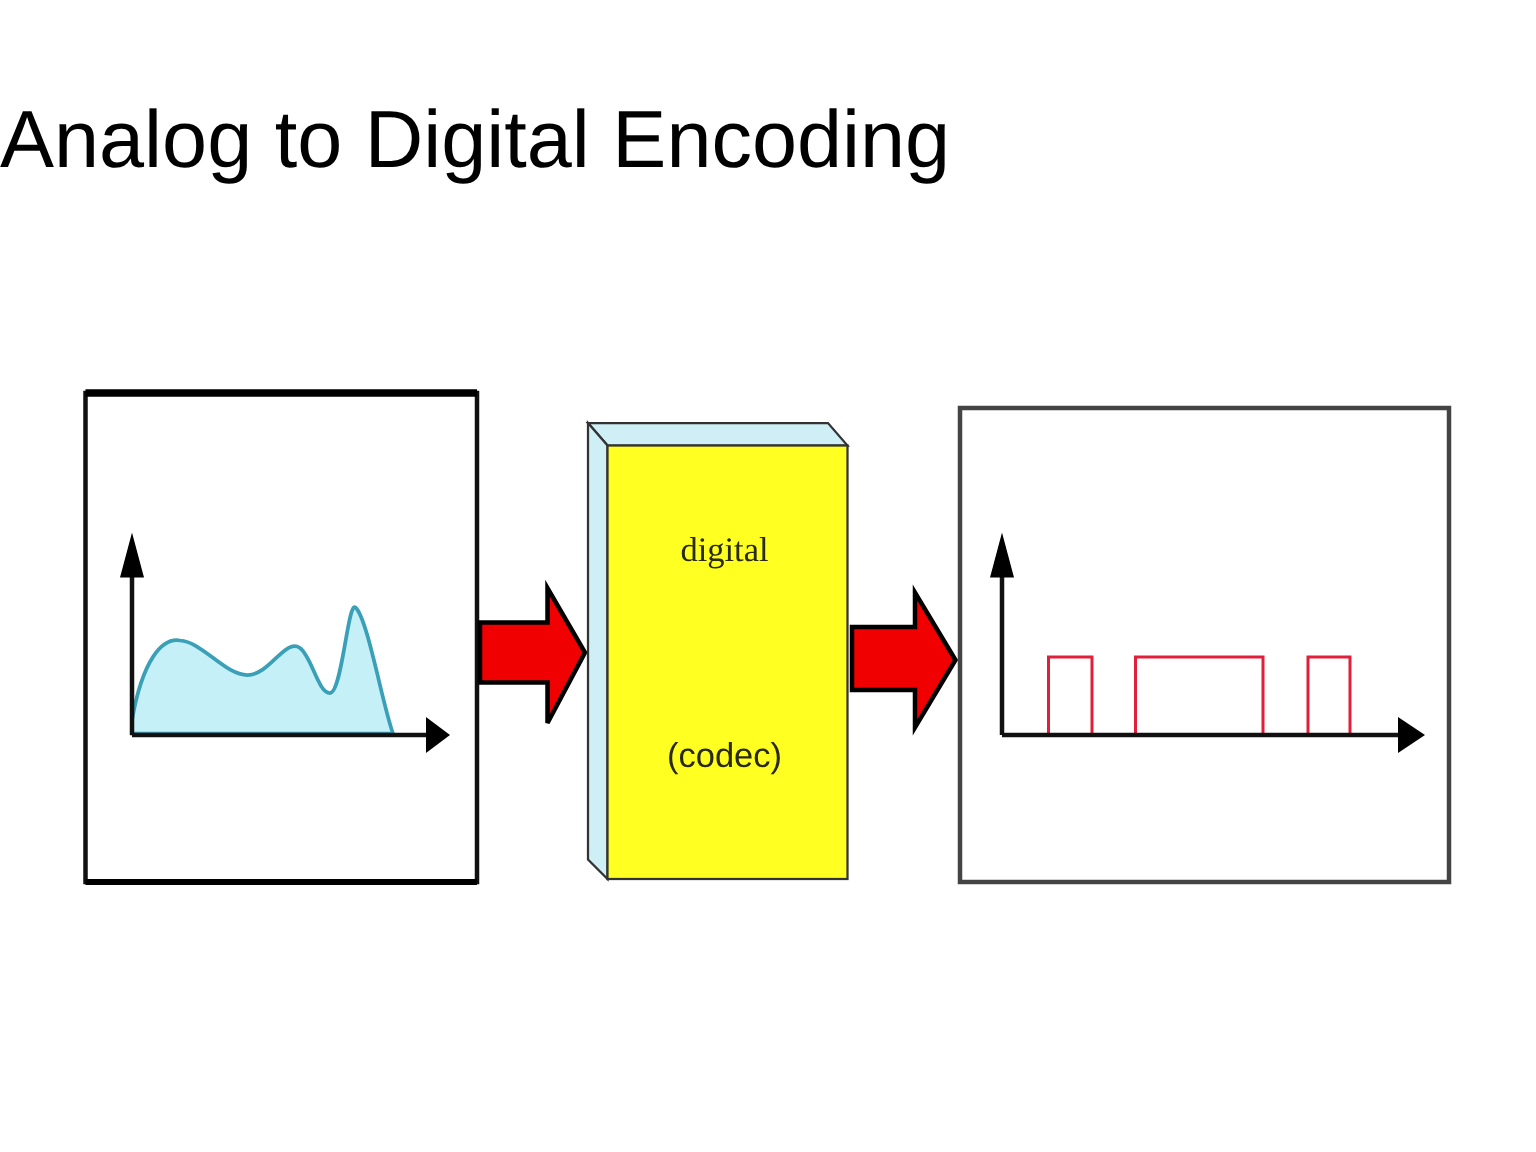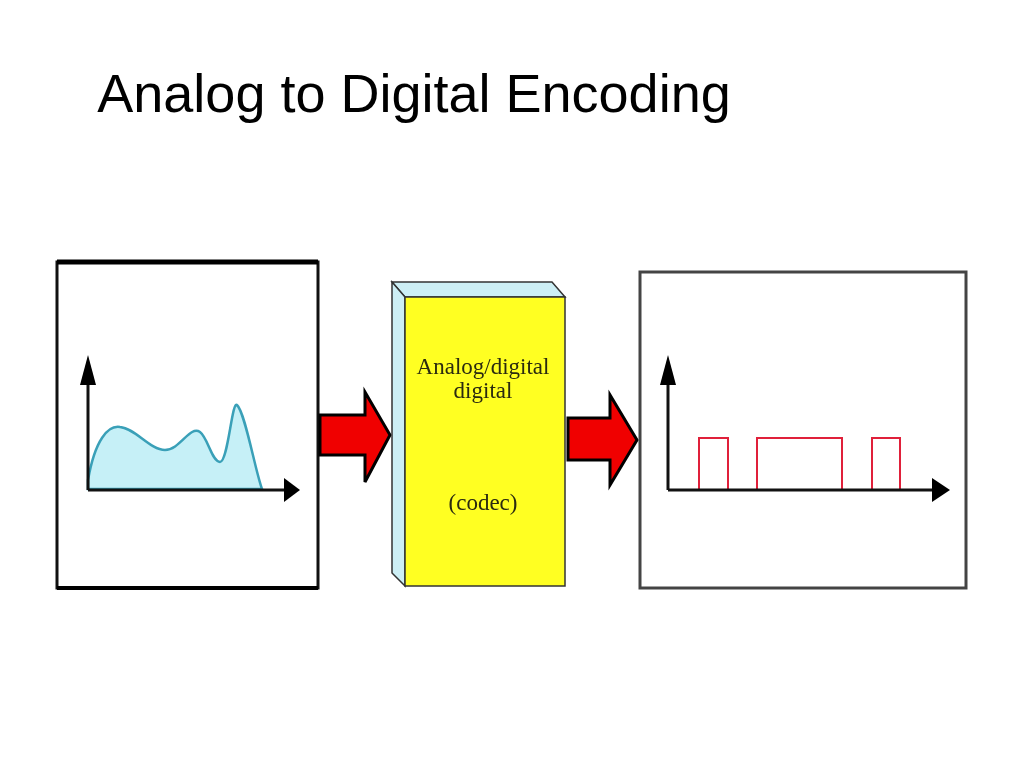--- a/index.html
+++ b/index.html
@@ -1,24 +1,24 @@
 <!DOCTYPE html>
 <html><head>
 <meta charset="utf-8">
 <style>
   html, body { margin:0; padding:0; }
   body { width:1024px; height:768px; background:#ffffff; position:relative; overflow:hidden;
          font-family:"Liberation Sans", sans-serif; }
-  .title { position:absolute; left:0; width:828px; top:62px; text-align:center;
+  .title { position:absolute; left:0; width:828px; top:62px; 
            font-size:54px; color:#000; font-family:"Liberation Sans", sans-serif; }
   svg.diagram { position:absolute; left:0; top:0; }
   .codec-text { position:absolute; left:402px; top:355px; width:162px; text-align:center;
                 font-family:"Liberation Serif", serif; font-size:23px; line-height:24px; color:#2a2a10; }
   .codec-sub { position:absolute; left:402px; top:490px; width:162px; text-align:center;
-               font-family:Liberation Serif, serif; font-size:23px; color:#2a2a10; }
+               font-family:Liberation Sans, sans-serif; font-size:23px; color:#2a2a10; }
 </style>
 </head>
 <body>
 
 <div class="title">Analog to Digital Encoding</div>
 
 <svg class="diagram" width="1024" height="768" viewBox="0 0 1024 768">
 
   <g>
     <rect x="57" y="262" width="261" height="326" fill="#fff" stroke="#111" stroke-width="3"></rect>
@@ -53,16 +53,15 @@
     <g>
       <line x1="668" y1="370" x2="668" y2="490" stroke="#111" stroke-width="3"></line>
       <polygon points="660,385 676,385 668,355" fill="#000"></polygon>
       <line x1="668" y1="490" x2="935" y2="490" stroke="#111" stroke-width="3"></line>
       <polygon points="932,478 932,502 950,490" fill="#000"></polygon>
     </g>
   </g>
 </svg>
 
 <div class="codec-text">
-  <div>Analog/digital</div>
   <div>digital</div>
 </div>
 <div class="codec-sub">(codec)</div>
 
 </body></html>

